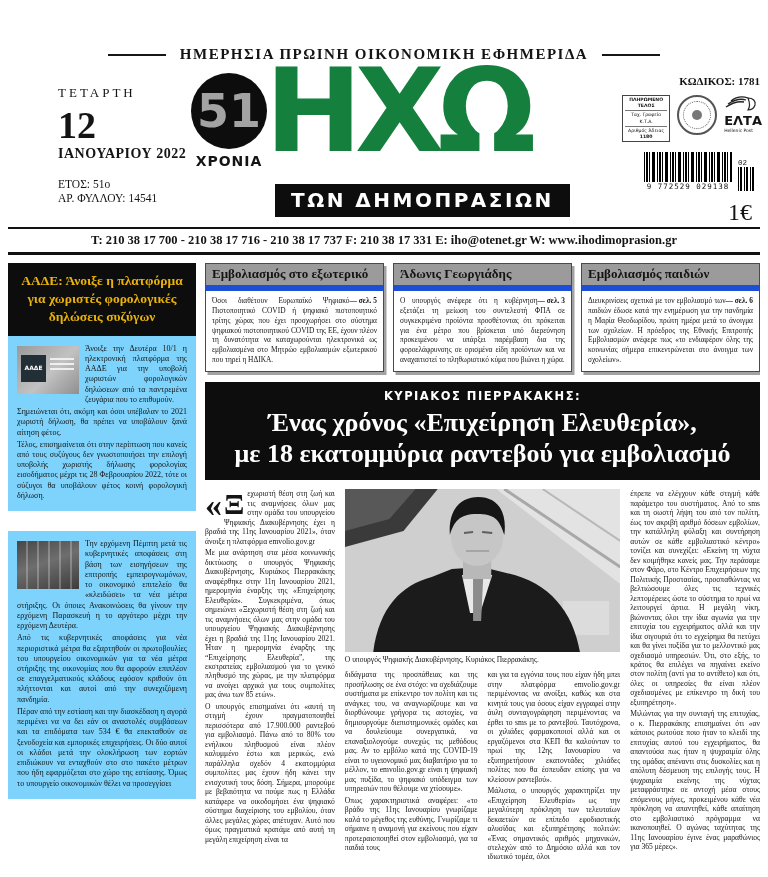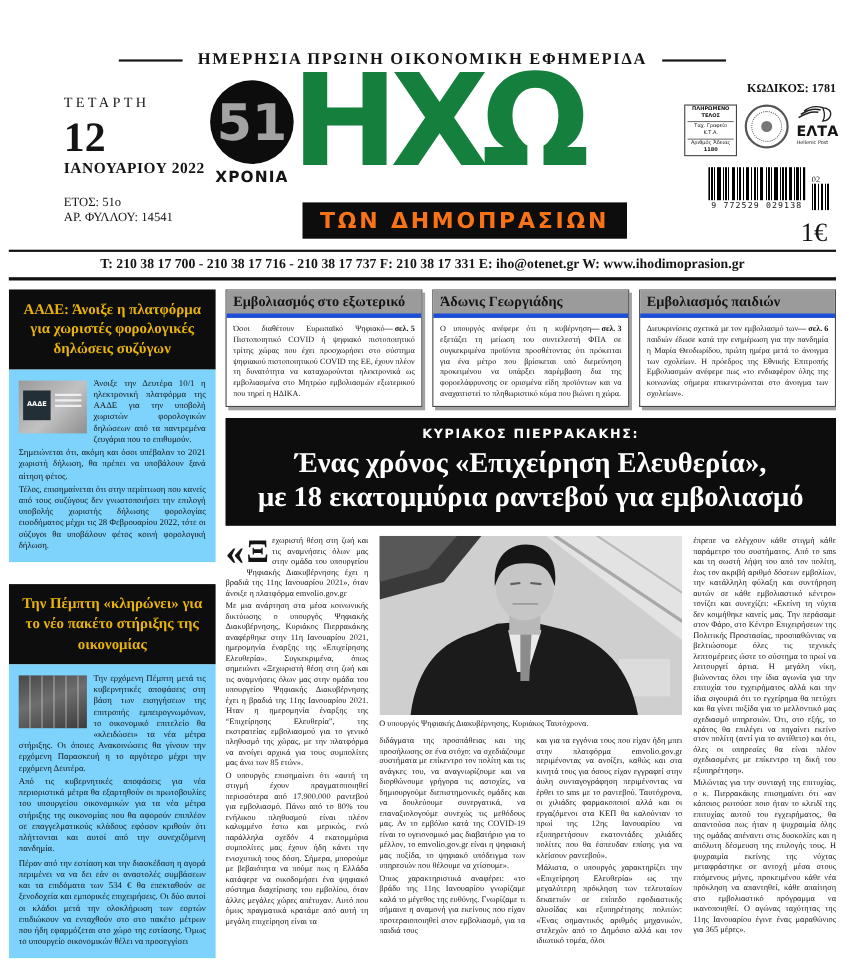--- a/index.html
+++ b/index.html
@@ -18,41 +18,41 @@
   .etos{font-size:11.5px;margin-top:16px;}
   .issue{font-size:11.5px;margin-top:2px;}
   .logo{position:absolute;left:185px;top:0;width:410px;height:152px;}
   .yearcircle{position:absolute;left:6px;top:6px;width:76px;height:76px;border-radius:50%;
               background:#0d0d0d;color:#a3a3a3;display:flex;align-items:center;justify-content:center;
               font-family:"DejaVu Sans","Liberation Sans",sans-serif;font-weight:900;font-size:46px;}
   .xronia{position:absolute;left:2px;top:86px;width:84px;text-align:center;
           font-family:"DejaVu Sans","Liberation Sans",sans-serif;font-weight:700;font-size:14px;letter-spacing:1px;}
   .hxo{position:absolute;left:80px;top:-20px;font-family:"DejaVu Sans","Liberation Sans",sans-serif;
        font-weight:900;font-size:116px;line-height:1.1;letter-spacing:-7px;color:#15803d;}
-  .subbar{position:absolute;left:90px;top:117px;background:#0d0d0d;color:#f97316;padding:4px 16px 5px;
+  .subbar{position:absolute;left:90px;top:117px;background:#0d0d0d;color:#ffffff;padding:4px 16px 5px;
           font-family:"DejaVu Sans","Liberation Sans",sans-serif;font-weight:900;font-size:20px;letter-spacing:2.5px;text-align:right;}
   .postal{position:absolute;right:6px;top:8px;width:165px;}
   .kodikos{text-align:right;font-size:11px;font-weight:700;padding-right:2px;}
   .stamps{display:flex;align-items:flex-start;gap:7px;justify-content:flex-end;margin-top:8px;}
   .paidbox{width:46px;border:1px solid #444;text-align:center;
            font-family:"DejaVu Sans","Liberation Sans",sans-serif;font-size:4.6px;line-height:1.35;padding:1px 0;}
   .paidbox .b{font-weight:700;}
   .paidbox .sep{border-top:1px solid #777;margin:1px 2px;}
   .roundstamp{width:36px;height:36px;border-radius:50%;border:2px solid #555;position:relative;flex:none;}
   .roundstamp::before{content:"";position:absolute;inset:4px;border-radius:50%;border:1px dotted #666;}
   .roundstamp::after{content:"";position:absolute;inset:13px;border-radius:50%;background:#777;}
   .elta{display:flex;flex-direction:column;align-items:flex-start;text-align:right;}
   .elta-name{font-family:"DejaVu Sans","Liberation Sans",sans-serif;font-weight:900;font-size:13px;}
   .elta-sub{font-size:4.5px;font-family:"DejaVu Sans","Liberation Sans",sans-serif;}
   .barcode-row{display:flex;justify-content:flex-end;align-items:flex-end;gap:6px;margin-top:10px;padding-right:4px;}
   .barcode-main{width:88px;}
   .bars{height:30px;background:repeating-linear-gradient(90deg,#000 0 1px,#fff 1px 2px,#000 2px 4px,#fff 4px 5px,#000 5px 6px,#fff 6px 8px,#000 8px 11px,#fff 11px 13px);}
   .barcode-num{font-family:"DejaVu Sans Mono","Liberation Mono",monospace;font-size:7.5px;letter-spacing:1px;text-align:center;}
   .barcode-side{width:20px;text-align:left;}
-  .issue-code{font-family:Liberation Serif, serif;font-size:7.5px;}
+  .issue-code{font-family:Liberation Mono, monospace;font-size:7.5px;}
   .bars-small{height:24px;width:18px;background:repeating-linear-gradient(90deg,#000 0 1px,#fff 1px 2px,#000 2px 4px,#fff 4px 6px);}
   .price{text-align:right;font-size:24px;margin-top:8px;padding-right:10px;}
   
   .contactbar{margin:8px 8px 0;border-top:2px solid #111;border-bottom:3px solid #111;
               text-align:center;font-size:12.5px;font-weight:700;padding:4px 0;}
   
   .content{display:flex;gap:9px;margin:8px 8px 0;height:618px;overflow:hidden;}
   .rail{width:188px;flex:none;}
   .rail-title{background:#0d0d0d;color:#eab308;font-weight:700;font-size:13.5px;line-height:1.35;
               text-align:center;padding:9px 8px;}
@@ -66,21 +66,21 @@
              font-family:"DejaVu Sans","Liberation Sans",sans-serif;font-weight:700;font-size:6px;}
   .chip-lines{position:absolute;left:33px;top:12px;width:24px;}
   .chip-lines div{height:2px;background:#efefef;margin-bottom:3px;}
   .thumb2{background:linear-gradient(160deg,#474747,#6e6e6e 45%,#3c3c3c);}
   .thumb2::after{content:"";position:absolute;inset:0;
        background:repeating-linear-gradient(90deg,transparent 0 9px,rgba(255,255,255,.25) 9px 11px);}
   
   .main{flex:1;display:flex;flex-direction:column;min-width:0;}
   .teasers{display:flex;gap:9px;}
   .teaser{flex:1;border:1px solid #4a4a4a;background:#fff;box-shadow:2.5px 3px 0 rgba(70,70,70,.5);min-width:0;}
-  .teaser-title{background:#9b9b9b;font-weight:700;font-size:13px;padding:2px 6px 3px;border-bottom:4px solid #1d4ed8;}
+  .teaser-title{background:#9b9b9b;font-weight:700;font-size:13px;padding:2px 6px 3px;border-bottom:6px solid #1d4ed8;}
   .teaser-body{padding:5px 6px 6px;font-size:7.4px;line-height:1.33;text-align:justify;}
   .pageref{font-weight:700;white-space:nowrap;float:right;}
   .lead-box{background:#0d0d0d;color:#fff;text-align:center;margin-top:10px;padding:7px 4px 11px;}
   .kicker{font-family:"DejaVu Sans","Liberation Sans",sans-serif;font-weight:700;font-size:11.5px;letter-spacing:1.5px;margin-bottom:4px;}
   .headline{font-weight:700;font-size:26px;line-height:1.2;}
   .article{display:flex;gap:10px;margin-top:9px;flex:1;overflow:hidden;}
   .acol{flex:1;font-size:7.6px;line-height:1.25;text-align:justify;min-width:0;}
   .acol p{margin:0 0 2px;}
   .mid{flex:2.12;display:flex;flex-direction:column;min-width:0;}
   .photo{width:100%;height:163px;display:block;}
@@ -168,21 +168,20 @@
               <div></div>
               <div></div>
               <div></div>
             </div>
         </div>
         <p>Άνοιξε την Δευτέρα 10/1 η ηλεκτρονική πλατφόρμα της ΑΑΔΕ για την υποβολή χωριστών φορολογικών δηλώσεων από τα παντρεμένα ζευγάρια που το επιθυμούν.</p>
         <p>Σημειώνεται ότι, ακόμη και όσοι υπέβαλαν το 2021 χωριστή δήλωση, θα πρέπει να υποβάλουν ξανά αίτηση φέτος.</p>
         <p>Τέλος, επισημαίνεται ότι στην περίπτωση που κανείς από τους συζύγους δεν γνωστοποιήσει την επιλογή υποβολής χωριστής δήλωσης φορολογίας εισοδήματος μέχρι τις 28 Φεβρουαρίου 2022, τότε οι σύζυγοι θα υποβάλουν φέτος κοινή φορολογική δήλωση.</p>
       </div>
       <div class="rail-gap"></div>
-      <div class="rail-title">Την Πέμπτη «κληρώνει» για το νέο πακέτο στήριξης της οικονομίας</div>
       <div class="rail-body">
         <div class="thumb thumb2"></div>
         <p>Την ερχόμενη Πέμπτη μετά τις κυβερνητικές αποφάσεις στη βάση των εισηγήσεων της επιτροπής εμπειρογνωμόνων, το οικονομικό επιτελείο θα «κλειδώσει» τα νέα μέτρα στήριξης. Οι όποιες Ανακοινώσεις θα γίνουν την ερχόμενη Παρασκευή η το αργότερο μέχρι την ερχόμενη Δευτέρα.</p>
         <p>Από τις κυβερνητικές αποφάσεις για νέα περιοριστικά μέτρα θα εξαρτηθούν οι πρωτοβουλίες του υπουργείου οικονομικών για τα νέα μέτρα στήριξης της οικονομίας που θα αφορούν επιπλέον σε επαγγελματικούς κλάδους εφόσον κριθούν ότι πλήττονται και αυτοί από την συνεχιζόμενη πανδημία.</p>
         <p>Πέραν από την εστίαση και την διασκέδαση η αγορά περιμένει να να δει εάν οι αναστολές συμβάσεων και τα επιδόματα των 534 € θα επεκταθούν σε ξενοδοχεία και εμπορικές επιχειρήσεις. Οι δύο αυτοί οι κλάδοι μετά την ολοκλήρωση των εορτών επιδιώκουν να ενταχθούν στο στο πακέτο μέτρων που ήδη εφαρμόζεται στο χώρο της εστίασης. Όμως το υπουργείο οικονομικών θέλει να προσεγγίσει</p>
 
       </div>
     </aside>
 
     <main class="main">
@@ -244,21 +243,21 @@
             <path d="M28 163 C34 118 56 96 86 88 L106 80 L136 78 L160 84 C202 93 226 122 233 163 Z" fill="#1b1b1b"></path>
             <polygon points="116,86 146,86 134,124 124,124" fill="#e9e9e9"></polygon>
             <polygon points="127,89 137,89 135,132 127,132" fill="#8c8c8c"></polygon>
             <rect x="117" y="66" width="28" height="24" fill="#b8b8b8"></rect>
             <ellipse cx="131" cy="47" rx="26" ry="30" fill="#c6c6c6"></ellipse>
             <path d="M104 46 C102 18 117 8 132 8 C151 8 161 22 158 46 C153 30 148 25 131 25 C113 25 108 33 104 46 Z" fill="#161616"></path>
             <line x1="118" y1="44" x2="127" y2="43" stroke="#5f5f5f" stroke-width="2"></line>
             <line x1="136" y1="43" x2="146" y2="44" stroke="#5f5f5f" stroke-width="2"></line>
             <line x1="120" y1="62" x2="143" y2="62" stroke="#9a9a9a" stroke-width="1.5"></line>
           </svg>
-          <div class="caption">Ο υπουργός Ψηφιακής Διακυβέρνησης, Κυριάκος Ταυτόχρονα.</div>
+          <div class="caption">Ο υπουργός Ψηφιακής Διακυβέρνησης, Κυριάκος Πιερρακάκης.</div>
           <div class="midcols">
             <div class="acol">
               <p>διδάγματα της προσπάθειας και της προσήλωσης σε ένα στόχο: να σχεδιάζουμε συστήματα με επίκεντρο τον πολίτη και τις ανάγκες του, να αναγνωρίζουμε και να διορθώνουμε γρήγορα τις αστοχίες, να δημιουργούμε διεπιστημονικές ομάδες και να δουλεύουμε συνεργατικά, να επαναξιολογούμε συνεχώς τις μεθόδους μας. Αν το εμβόλιο κατά της COVID-19 είναι το υγειονομικό μας διαβατήριο για το μέλλον, το emvolio.gov.gr είναι η ψηφιακή μας πυξίδα, το ψηφιακό υπόδειγμα των υπηρεσιών που θέλουμε να χτίσουμε».</p>
               <p>Όπως χαρακτηριστικά αναφέρει: «το βράδυ της 11ης Ιανουαρίου γνωρίζαμε καλά το μέγεθος της ευθύνης. Γνωρίζαμε τι σήμαινε η αναμονή για εκείνους που είχαν προτεραιοποιηθεί στον εμβολιασμό, για τα παιδιά τους</p>
             </div>
             <div class="acol">
               <p>και για τα εγγόνια τους που είχαν ήδη μπει στην πλατφόρμα emvolio.gov.gr περιμένοντας να ανοίξει, καθώς και στα κινητά τους για όσους είχαν εγγραφεί στην άυλη συνταγογράφηση περιμένοντας να έρθει το sms με το ραντεβού. Ταυτόχρονα, οι χιλιάδες φαρμακοποιοί αλλά και οι εργαζόμενοι στα ΚΕΠ θα καλούνταν το πρωί της 12ης Ιανουαρίου να εξυπηρετήσουν εκατοντάδες χιλιάδες πολίτες που θα έσπευδαν επίσης για να κλείσουν ραντεβού».</p>
               <p>Μάλιστα, ο υπουργός χαρακτηρίζει την «Επιχείρηση Ελευθερία» ως την μεγαλύτερη πρόκληση των τελευταίων δεκαετιών σε επίπεδο εφοδιαστικής αλυσίδας και εξυπηρέτησης πολιτών: «Ένας σημαντικός αριθμός μηχανικών, στελεχών από το Δημόσιο αλλά και τον ιδιωτικό τομέα, όλοι</p>
             </div>
           </div>

